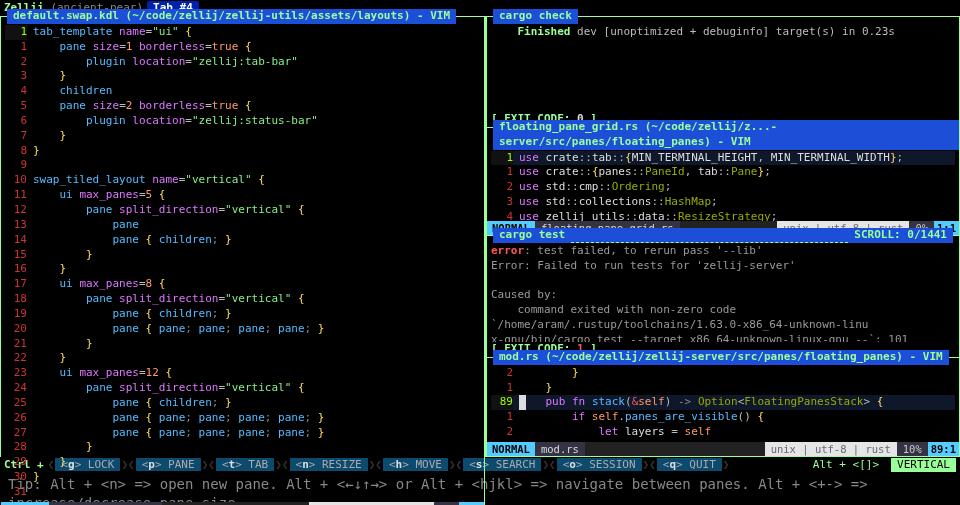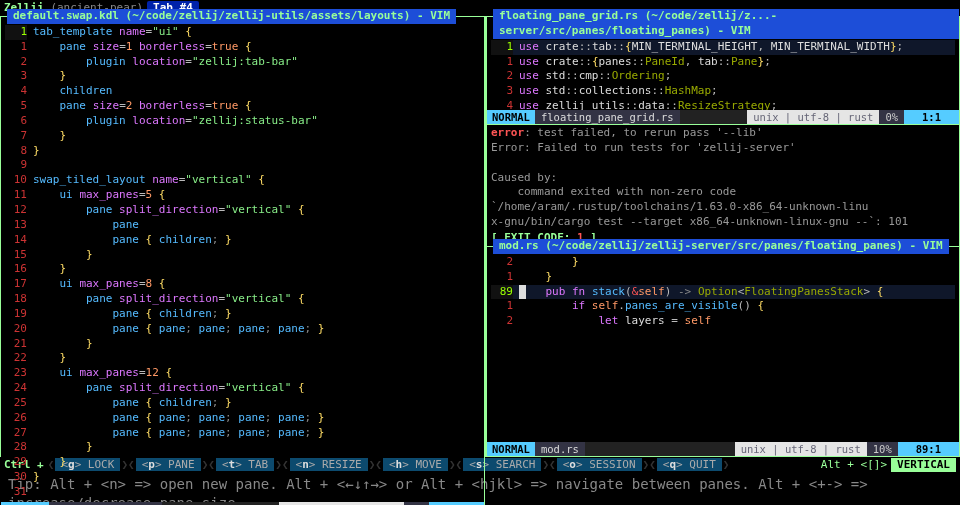--- a/index.html
+++ b/index.html
@@ -26,21 +26,21 @@
   .pane { border-top:1px solid #9f9; border-right:1px solid #9f9; border-left:0; position:relative; display:flex; flex-direction:column; }
   .col-right .pane { border-left:1px solid #9f9; }
   .titlebar { color:#9f9; font-weight:bold; padding:0 6px; margin-top:-8px; background:#1d4ed8; width:fit-content; margin-left:6px; }
   .pane-body { flex:1; overflow:hidden; padding:1px 4px 2px 4px; }
   .status { display:flex; align-items:center; height:14px; font-size:10.5px; }
   .status .mode { background:#5cf; color:#000; padding:0 5px; font-weight:bold; }
   .status .file { background:#334; color:#ddd; padding:0 6px; }
   .status .filler { flex:1; background:#222; height:14px; }
   .status .enc  { color:#667; padding:0 6px; background:#e5e5e5; }
   .status .pct  { background:#334; color:#ccc; padding:0 6px; }
-  .status .pos  { background:#5cf; color:#000; padding:0 18px; font-weight:bold; }
+  .status .pos  { background:#5cf; color:#000; padding:0 3px; font-weight:bold; }
   
   .code { white-space:pre; }
   .ln { color:#555; display:inline-block; width:22px; text-align:right; margin-right:6px; user-select:none;}
   .ln.rel { color:#c33; }
   .ln.cur { color:#9f0; background:#111;}
   .kw-blue   { color:#5bf; }
   .kw-purple { color:#d7f; }
   .kw-green  { color:#8e8; }
   .kw-yellow { color:#fd6; }
   .kw-orange { color:#f96; }
@@ -56,21 +56,21 @@
   .exitline { color:#9f9; font-weight:bold; padding-left:4px; }
   .exitline .bad { color:#f55; }
   
   .ribbon { display:flex; align-items:center; height:16px; gap:0; padding:0 4px; }
   .key { color:#9f9; font-weight:bold; margin-right:4px;}
   .chev { color:#333;}
   .chip { background:#0c4a6e; color:#aaa; padding:0 6px; margin:0 1px; }
   .chip b { color:#ddd; }
   .spacer { flex:1; }
   .rightkey { color:#9f9; font-weight:normal; }
-  .vchip { background:#9f9; color:#000; padding:0 6px; font-weight:bold; margin-left:4px;}
+  .vchip { background:#9f9; color:#000; padding:0 6px; font-weight:normal; margin-left:12px;}
   .tip { color:#888; padding:2px 8px; font-size:14px;}
   .cursor { display:inline-block; background:#ddd; color:#000; }
 </style>
 </head>
 <body>
 
 <div class="tabbar">
   <span class="brand">Zellij</span>&nbsp;
   <span class="hosttag">(ancient-pear)</span>
   <span class="tabpill">Tab #4</span>
@@ -88,35 +88,45 @@
         <span class="filler"></span>
         <span class="enc">unix | utf-8 | kdl</span>
         <span class="pct">1%</span>
         <span class="pos">1:1</span>
       </div>
     </div>
   </div>
 
   <div class="col-right">
 
+    <div class="pane" style="height:112px">
+      <div class="titlebar">cargo check</div>
+      <div class="pane-body code">    <span class="ok">Finished</span> dev [unoptimized + debuginfo] target(s) in 0.23s</div>
+      <div class="exitline">[ EXIT CODE: <span class="kw-white">0</span> ]</div>
+    </div>
 
     <div class="pane" style="height:108px">
       <div class="titlebar">floating_pane_grid.rs (~/code/zellij/z...-server/src/panes/floating_panes) - VIM</div>
       <div class="pane-body code"><div><span class="hl-line"><span class="ln cur">1</span><span class="kw-purple">use</span> <span class="kw-white">crate</span>::<span class="kw-white">tab</span>::<span class="kw-yellow">{</span><span class="kw-white">MIN_TERMINAL_HEIGHT</span>, <span class="kw-white">MIN_TERMINAL_WIDTH</span><span class="kw-yellow">}</span>;</span></div><div><span class="ln rel">1</span><span class="kw-purple">use</span> <span class="kw-white">crate</span>::<span class="kw-yellow">{</span><span class="kw-white">panes</span>::<span class="kw-olive">PaneId</span>, <span class="kw-white">tab</span>::<span class="kw-olive">Pane</span><span class="kw-yellow">}</span>;</div><div><span class="ln rel">2</span><span class="kw-purple">use</span> <span class="kw-white">std</span>::<span class="kw-white">cmp</span>::<span class="kw-olive">Ordering</span>;</div><div><span class="ln rel">3</span><span class="kw-purple">use</span> <span class="kw-white">std</span>::<span class="kw-white">collections</span>::<span class="kw-olive">HashMap</span>;</div><div><span class="ln rel">4</span><span class="kw-purple">use</span> <span class="kw-white">zellij_utils</span>::<span class="kw-white">data</span>::<span class="kw-olive">ResizeStrategy</span>;</div></div>
       <div class="status">
         <span class="mode">NORMAL</span>
         <span class="file">floating_pane_grid.rs</span>
         <span class="filler"></span>
         <span class="enc">unix | utf-8 | rust</span>
         <span class="pct">0%</span>
         <span class="pos">1:1</span>
       </div>
     </div>
 
     <div class="pane" style="height:122px">
+      <div class="titlebar" style="width:calc(100% - 12px);display:flex;">
+        <span>cargo test</span>
+        <span style="flex:1;border-bottom:1px dashed #9f9;margin:7px 6px 0 6px"></span>
+        <span class="scroll-tag">SCROLL:  0/1441</span>
+      </div>
       <div class="pane-body code dim" style="white-space:pre-wrap"><span class="err">error</span>: test failed, to rerun pass '--lib'
 Error: Failed to run tests for 'zellij-server'
 
 Caused by:
     command exited with non-zero code `/home/aram/.rustup/toolchains/1.63.0-x86_64-unknown-linu
 x-gnu/bin/cargo test --target x86_64-unknown-linux-gnu --`: 101</div>
       <div class="exitline">[ EXIT CODE: <span class="bad">1</span> ]</div>
     </div>
 
     <div class="pane" style="flex:1;border-bottom:1px solid #9f9;">

